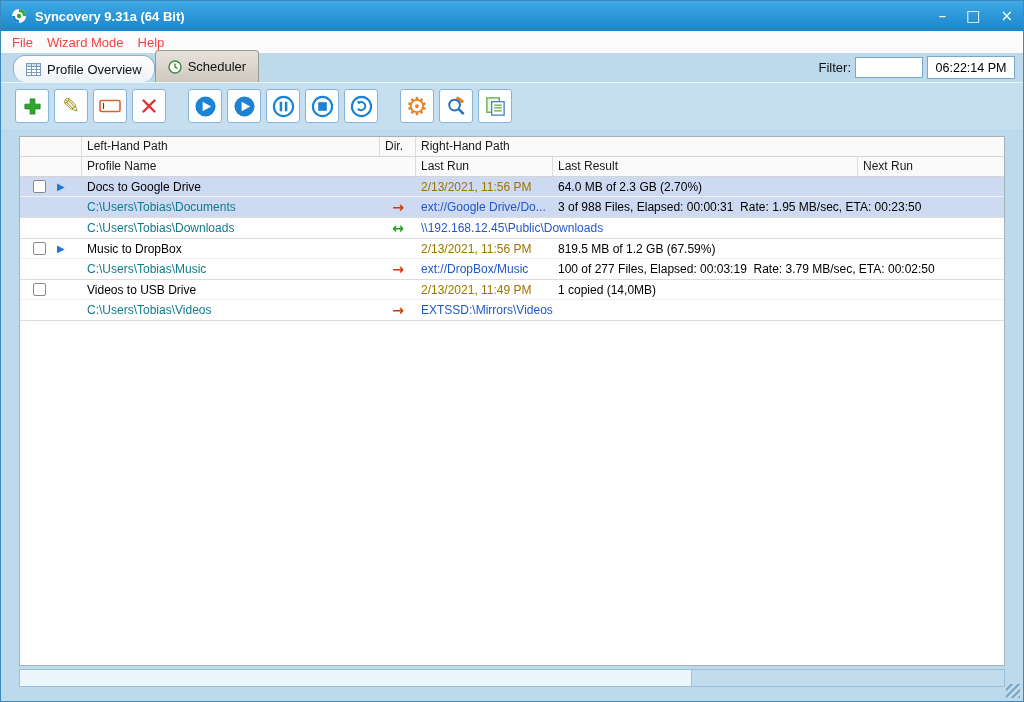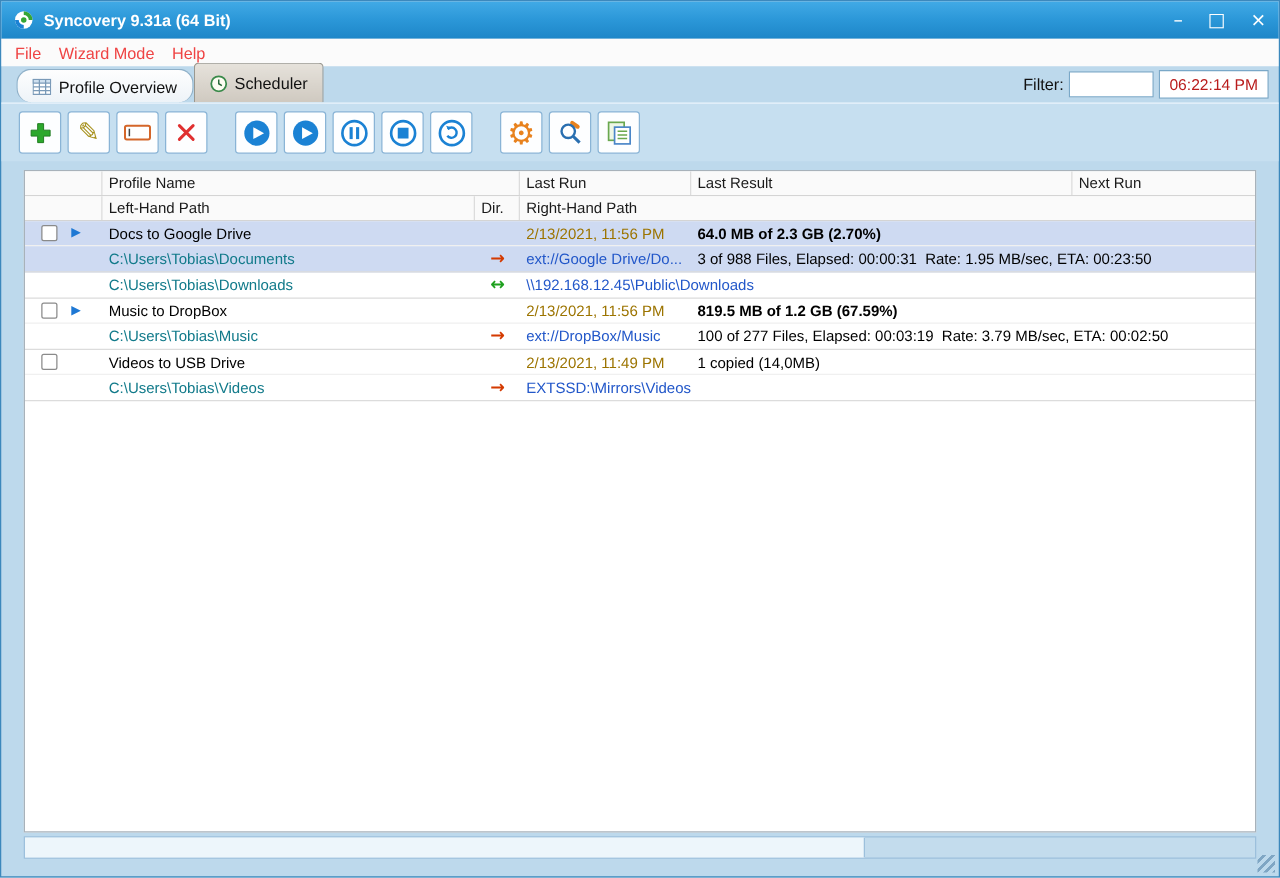--- a/index.html
+++ b/index.html
@@ -49,21 +49,21 @@
   .tab.active { height: 27px; background: linear-gradient(#fefefe, #edf3f8); position: relative; z-index: 2; border-radius: 12px; }
   .tab.inactive { height: 32px; background: linear-gradient(#e6e2db, #cfc9c0); border-color: #9a9890; }
   .tab-right { margin-left: auto; align-self: center; display: flex; align-items: center; gap: 4px; padding-right: 8px; }
   .filter-label { font-size: 13px; color: #111; }
   .filter-input {
     width: 68px; height: 21px; border: 1px solid #7aa8c8; background: #fff;
     font-size: 12px; padding: 0 3px; font-family: "Liberation Sans", sans-serif;
   }
   .time-panel {
     width: 88px; height: 23px; background: #fff; border: 1px solid #7aa8c8;
-    display: flex; align-items: center; justify-content: center; font-size: 12.5px; color: #b91c1c;
+    display: flex; align-items: center; justify-content: center; font-size: 12.5px; color: #000000;
   }
   
   .toolbar {
     height: 47px; flex: 0 0 47px;
     background: #c6dff0;
     border-top: 1px solid #eaf4fb;
     display: flex; align-items: center; padding-left: 14px;
   }
   .tgroup { display: flex; gap: 5px; margin-right: 22px; }
   .tbtn {
@@ -102,21 +102,21 @@
   .c-first { display: flex; align-items: center; padding-left: 13px; gap: 11px; height: 100%; }
   .checkbox {
     width: 13px; height: 13px; flex: 0 0 13px;
     background: #fff; border: 1px solid #8a8a8a; border-radius: 2px;
     cursor: pointer;
   }
   .runind { color: #1e78d4; font-size: 10px; width: 12px; font-family: "DejaVu Sans", sans-serif; }
   .c-name { color: #000; }
   .c-lastrun { color: #9c7400; }
   .c-result { color: #000; }
-  .c-result.bold { font-weight: bold; }
+  .c-result.bold { font-weight: normal; }
   .c-leftpath { color: #117a8a; cursor: pointer; }
   .c-dir { text-align: center; padding-left: 0; font-weight: bold; font-size: 14px; font-family: "DejaVu Sans", sans-serif; }
   .c-dir.red { color: #d43a00; }
   .c-dir.green { color: #1fa01f; }
   .c-rightpath { color: #2257c9; cursor: pointer; }
   .c-detail { color: #000; white-space: pre; }
   
   .hscroll {
     margin: 3px 18px 0 18px;
     height: 18px; flex: 0 0 18px;
@@ -288,30 +288,30 @@
             </svg>
           </span>
       </div>
     </div>
   </div>
 
   <div class="table">
 
     <div class="grid-row hdr">
       <div class="cell"></div>
+      <div class="cell">Left-Hand Path</div>
+      <div class="cell">Dir.</div>
+      <div class="cell span-46 noborder">Right-Hand Path</div>
+    </div>
+    <div class="grid-row hdr">
+      <div class="cell"></div>
       <div class="cell span-23">Profile Name</div>
       <div class="cell">Last Run</div>
       <div class="cell">Last Result</div>
       <div class="cell noborder">Next Run</div>
-    </div>
-    <div class="grid-row hdr">
-      <div class="cell"></div>
-      <div class="cell">Left-Hand Path</div>
-      <div class="cell">Dir.</div>
-      <div class="cell span-46 noborder">Right-Hand Path</div>
     </div>
 
     <div>
       <div class="grid-row line1 selected">
         <div class="c-first">
           <span class="checkbox"></span>
           <span class="runind">▶</span>
         </div>
         <div class="cell span-23 c-name">Docs to Google Drive</div>
         <div class="cell c-lastrun">2/13/2021, 11:56 PM</div>

